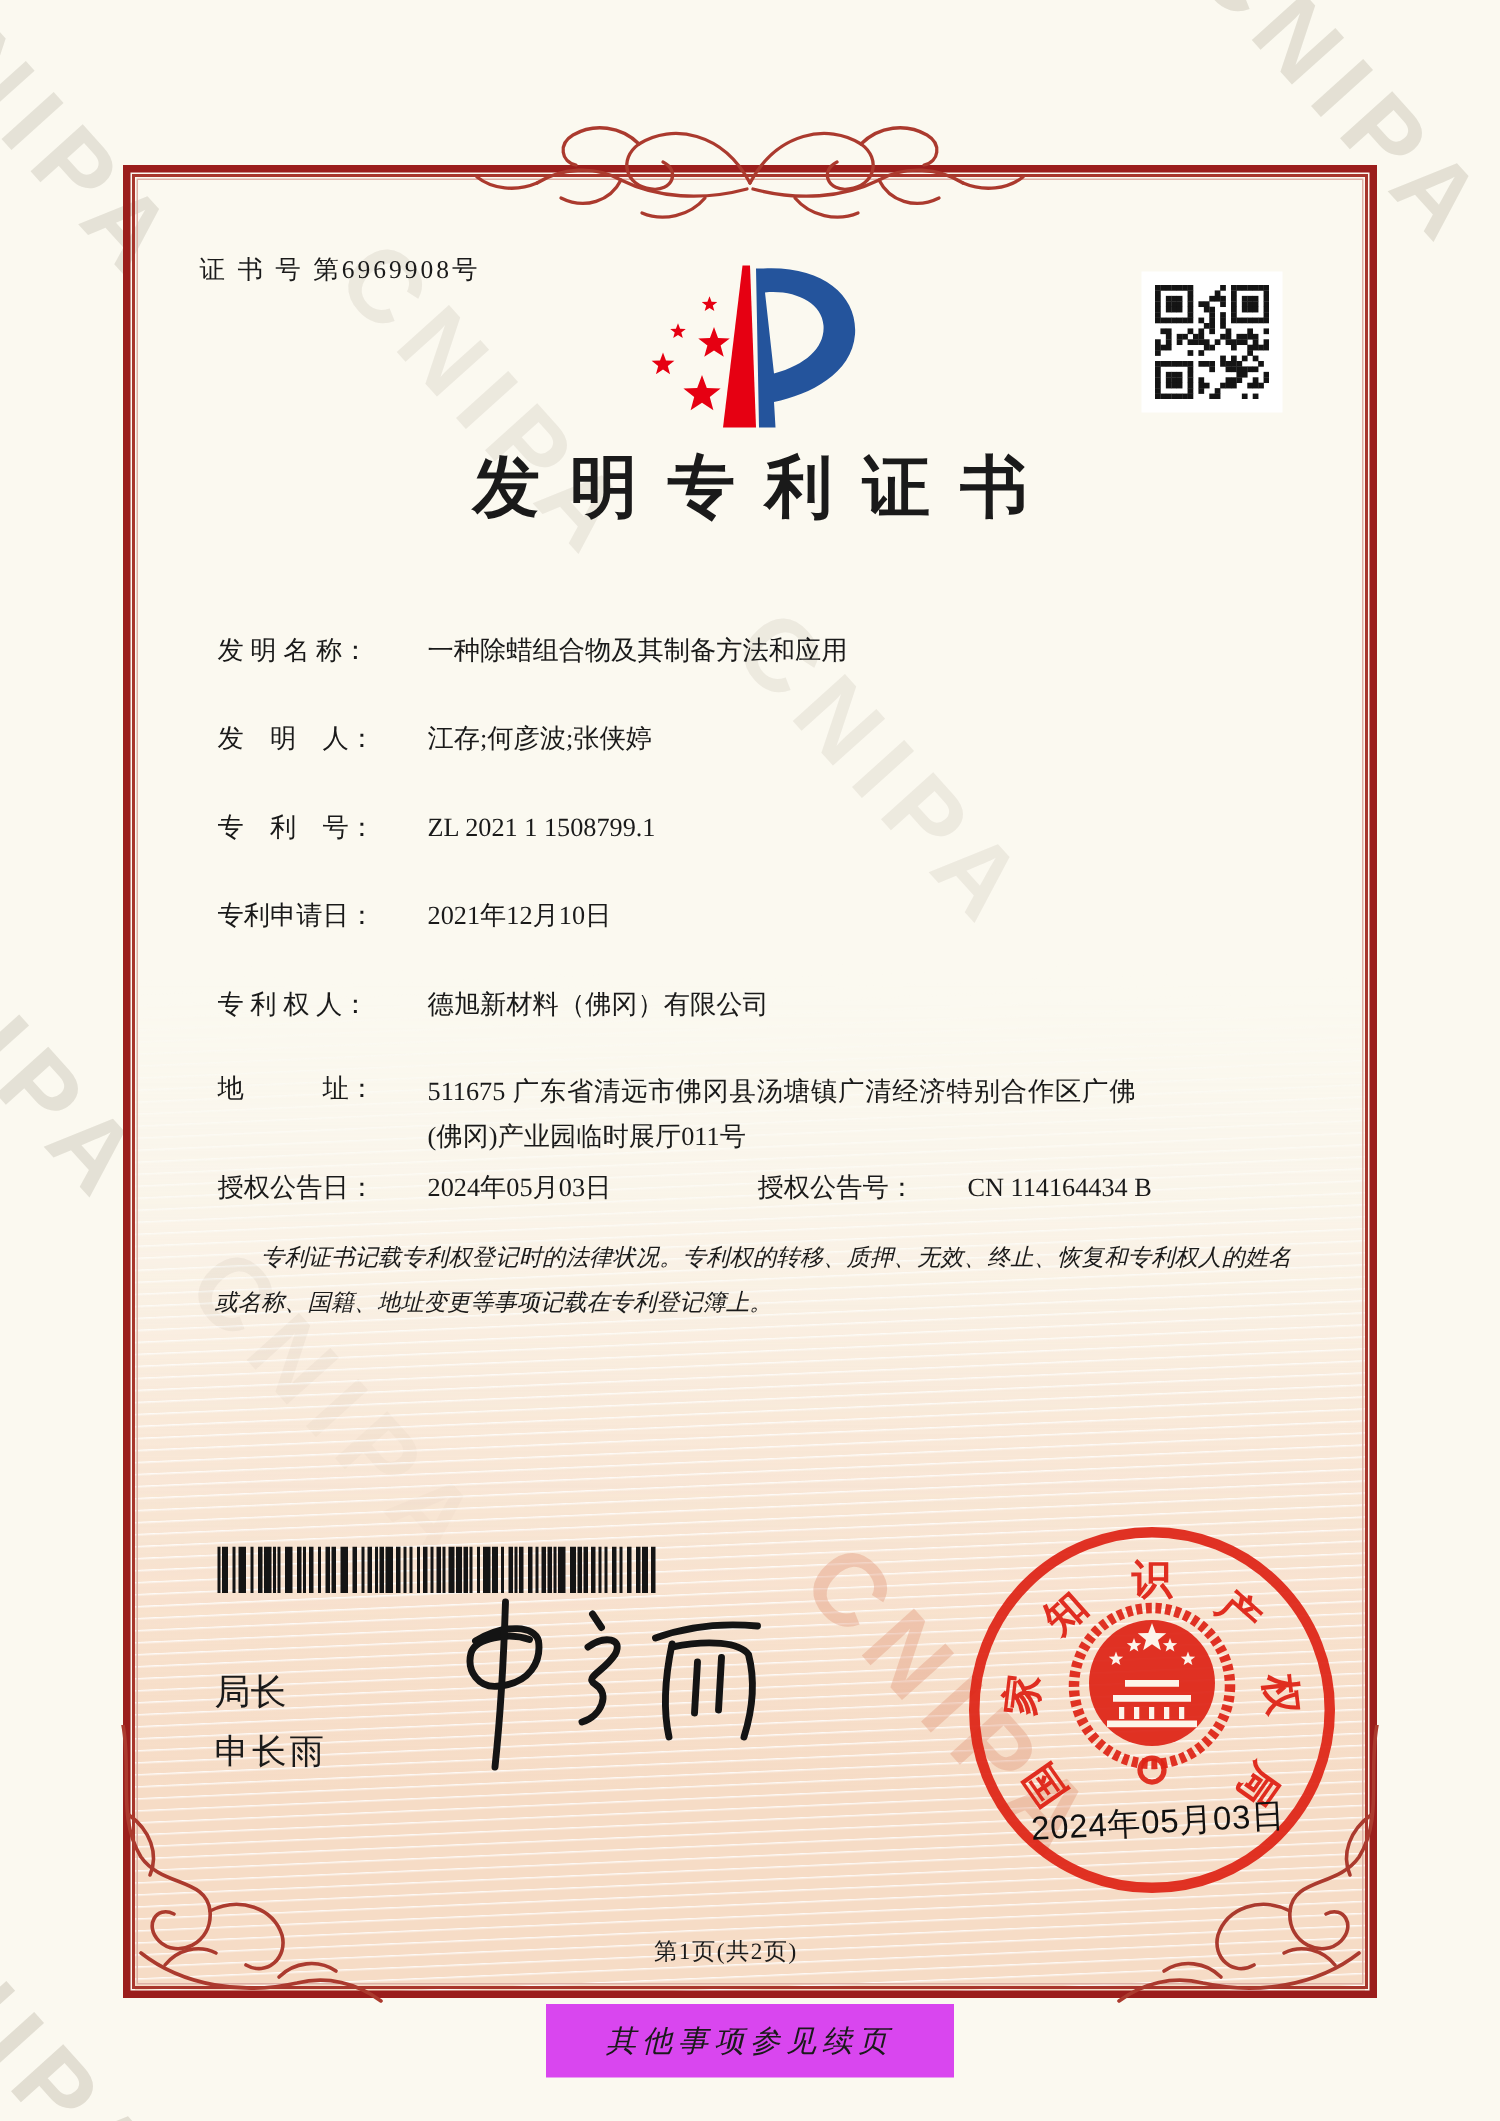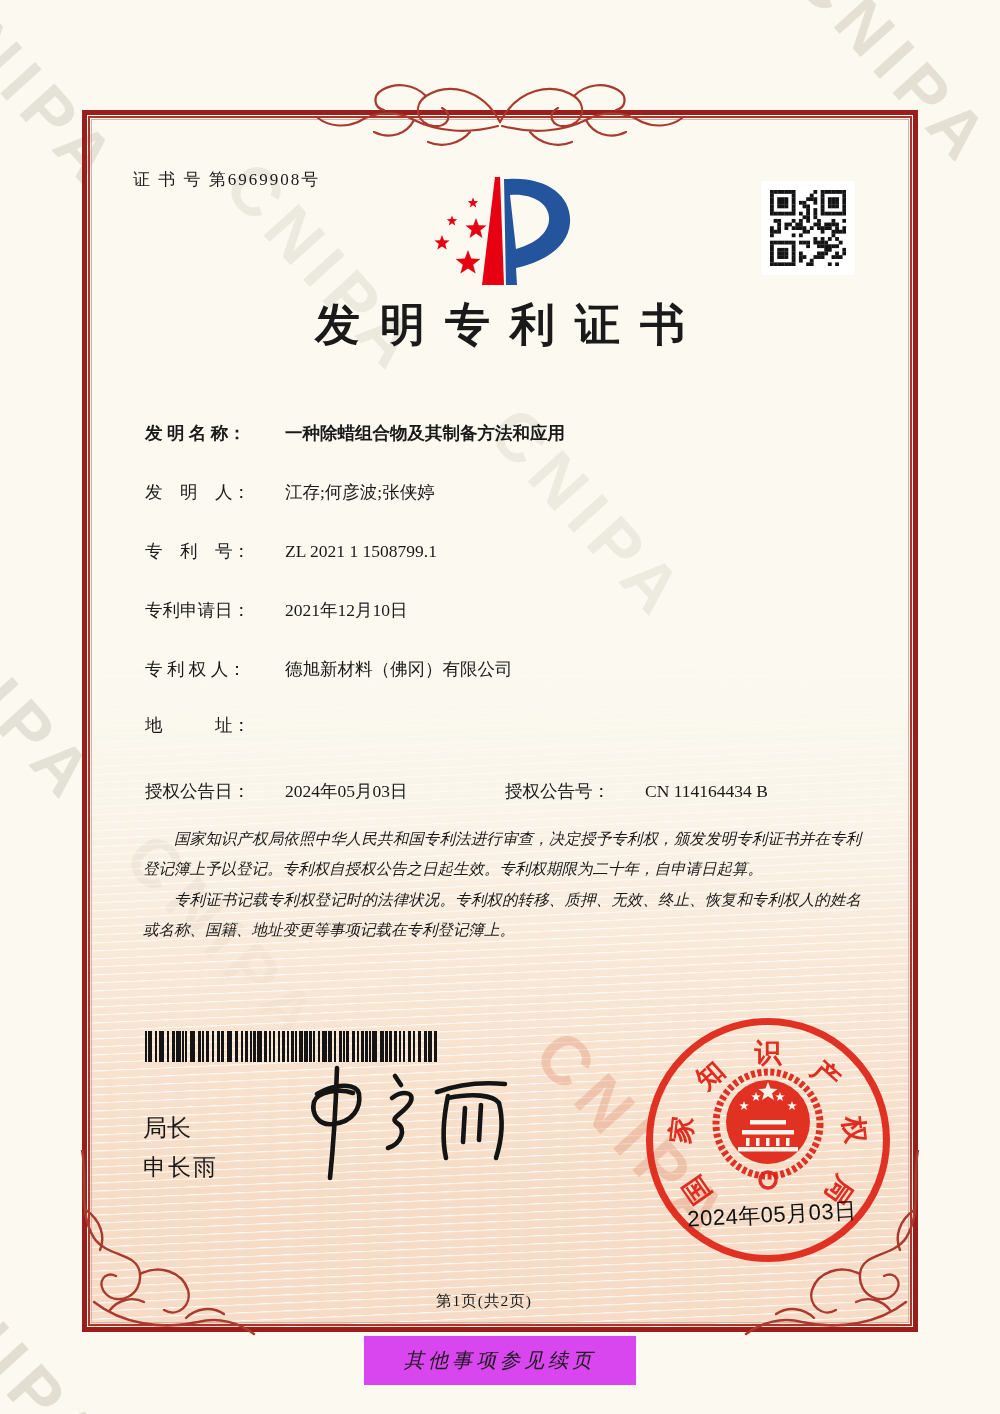--- a/index.html
+++ b/index.html
@@ -366,21 +366,21 @@
         <rect x="39.81" y="68.76" width="3.82" height="3.82" fill="#141414"></rect>
         <rect x="36.19" y="72.38" width="3.82" height="3.82" fill="#141414"></rect>
         <rect x="39.81" y="72.38" width="3.82" height="3.82" fill="#141414"></rect>
         <rect x="57.90" y="72.38" width="3.82" height="3.82" fill="#141414"></rect>
         <rect x="65.14" y="72.38" width="3.82" height="3.82" fill="#141414"></rect>
       </svg>
   </div>
 
   <div class="title">发明专利证书</div>
 
-  <div class="row" style="top:420px;font-weight:bold;">
+  <div class="row" style="top:420px;">
     <span class="lbl">发 明 名 称：</span>
     <span class="val">一种除蜡组合物及其制备方法和应用</span>
   </div>
   <div class="row" style="top:479px;">
     <span class="lbl">发　明　人：</span>
     <span class="val">江存;何彦波;张侠婷</span>
   </div>
   <div class="row" style="top:538px;">
     <span class="lbl">专　利　号：</span>
     <span class="val">ZL 2021 1 1508799.1</span>
@@ -388,32 +388,32 @@
   <div class="row" style="top:597px;">
     <span class="lbl">专利申请日：</span>
     <span class="val">2021年12月10日</span>
   </div>
   <div class="row" style="top:656px;">
     <span class="lbl">专 利 权 人：</span>
     <span class="val">德旭新材料（佛冈）有限公司</span>
   </div>
   <div class="row" style="top:712px;">
     <span class="lbl">地　　　址：</span>
+    <span class="val-wrap">511675 广东省清远市佛冈县汤塘镇广清经济特别合作区广佛(佛冈)产业园临时展厅011号</span>
   </div>
   <div class="row" style="top:778px; width:740px;">
     <span class="lbl">授权公告日：</span>
     <span class="val">2024年05月03日</span>
     <span class="pair2">
       <span class="lbl">授权公告号：</span>
       <span class="val">CN 114164434 B</span>
     </span>
   </div>
 
   <div class="body-text">
-    <p>国家知识产权局依照中华人民共和国专利法进行审查，决定授予专利权，颁发发明专利证书并在专利登记簿上予以登记。专利权自授权公告之日起生效。专利权期限为二十年，自申请日起算。</p>
     <p>专利证书记载专利权登记时的法律状况。专利权的转移、质押、无效、终止、恢复和专利权人的姓名或名称、国籍、地址变更等事项记载在专利登记簿上。</p>
   </div>
 
   <svg class="barcode" width="298" height="31" viewBox="0 0 298 31">
       <rect x="2" y="0" width="2" height="31" fill="#141414"></rect>
       <rect x="5" y="0" width="4" height="31" fill="#141414"></rect>
       <rect x="12" y="0" width="2" height="31" fill="#141414"></rect>
       <rect x="16" y="0" width="5" height="31" fill="#141414"></rect>
       <rect x="24" y="0" width="2" height="31" fill="#141414"></rect>
       <rect x="29" y="0" width="3" height="31" fill="#141414"></rect>

